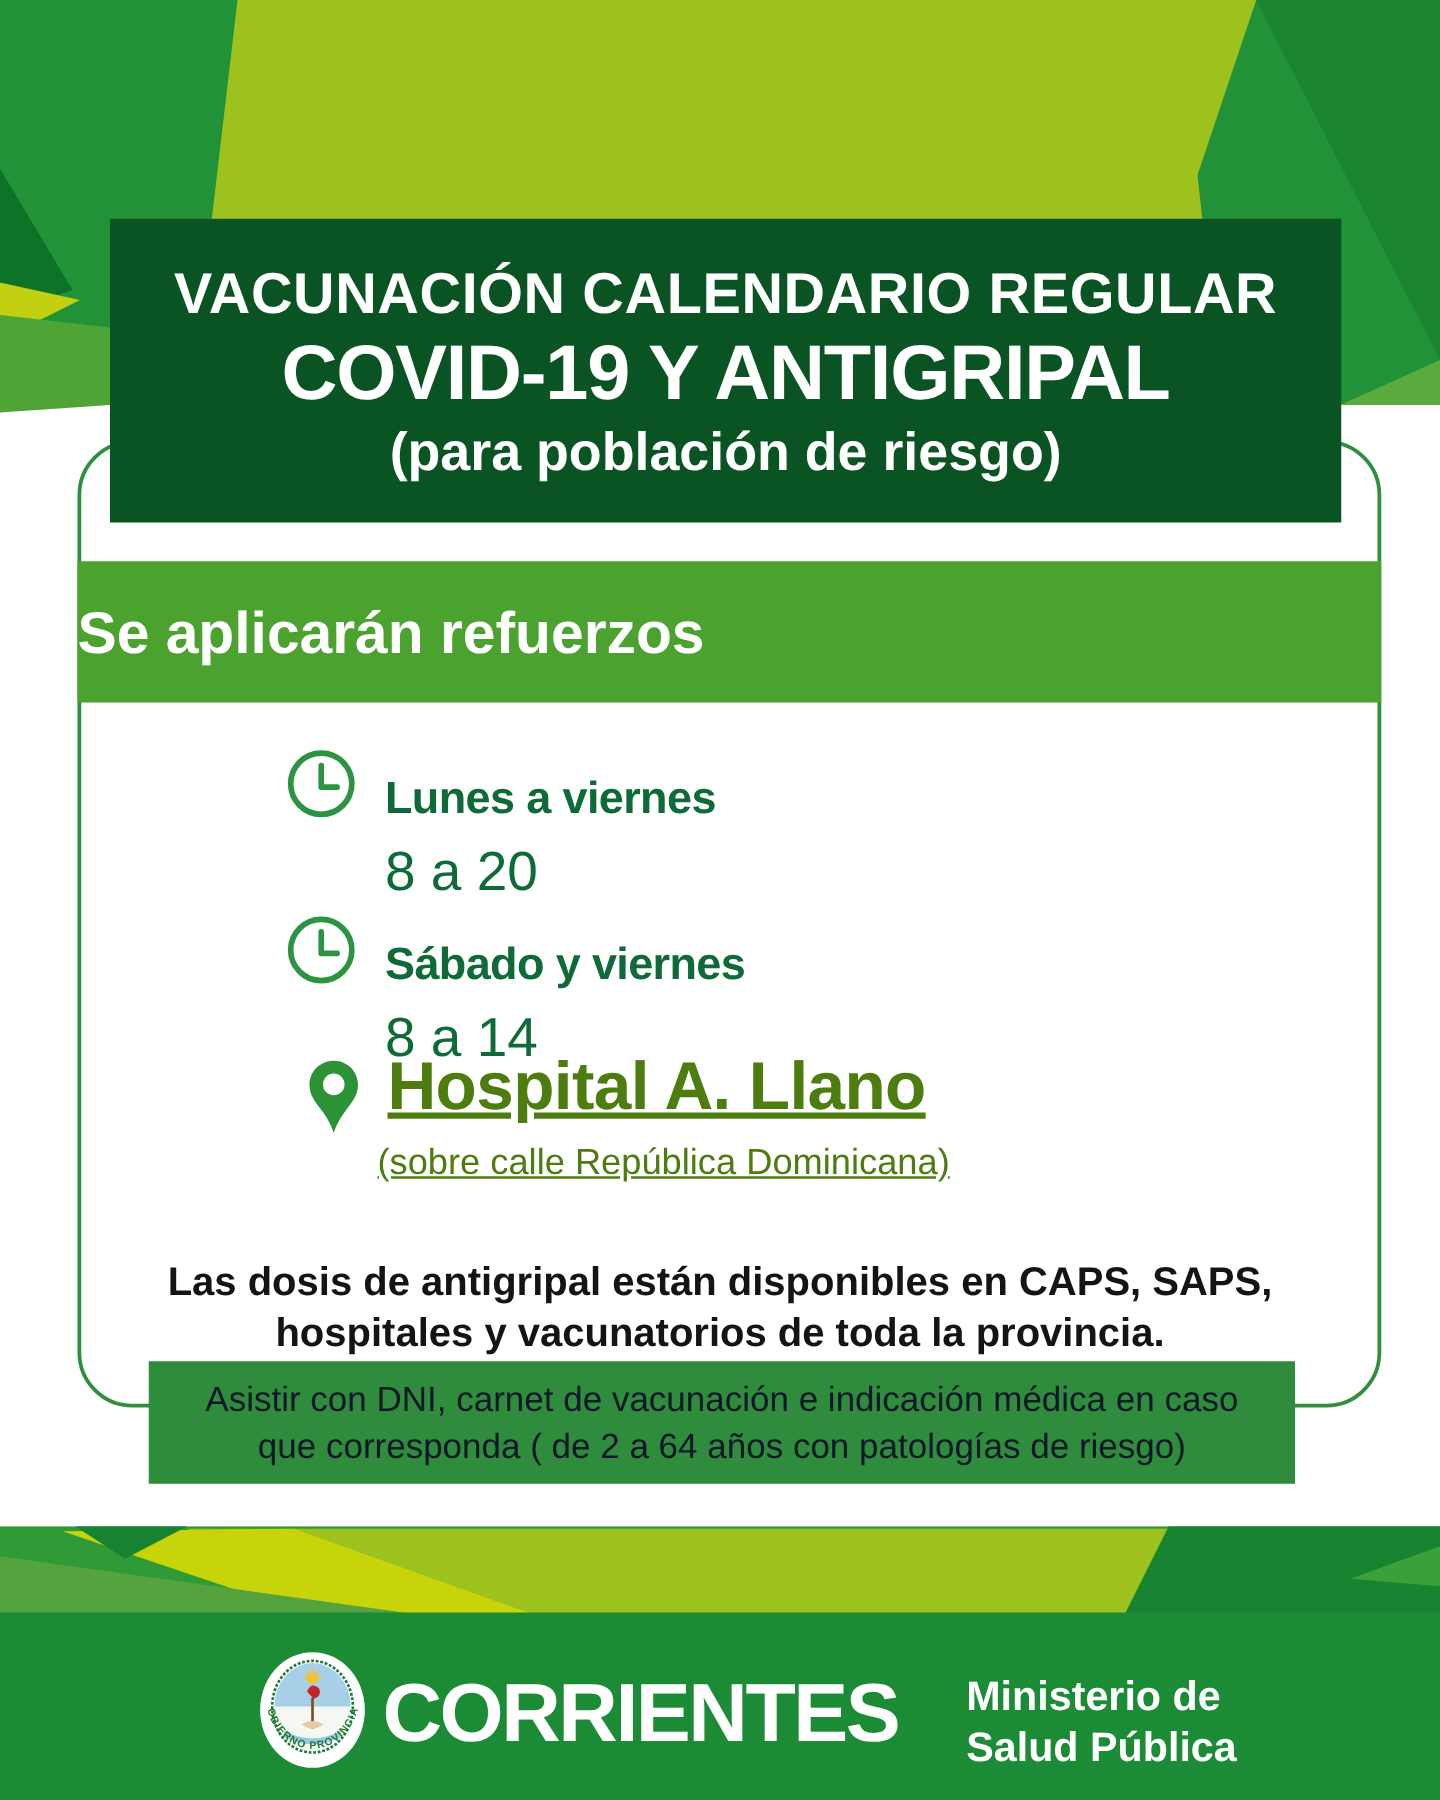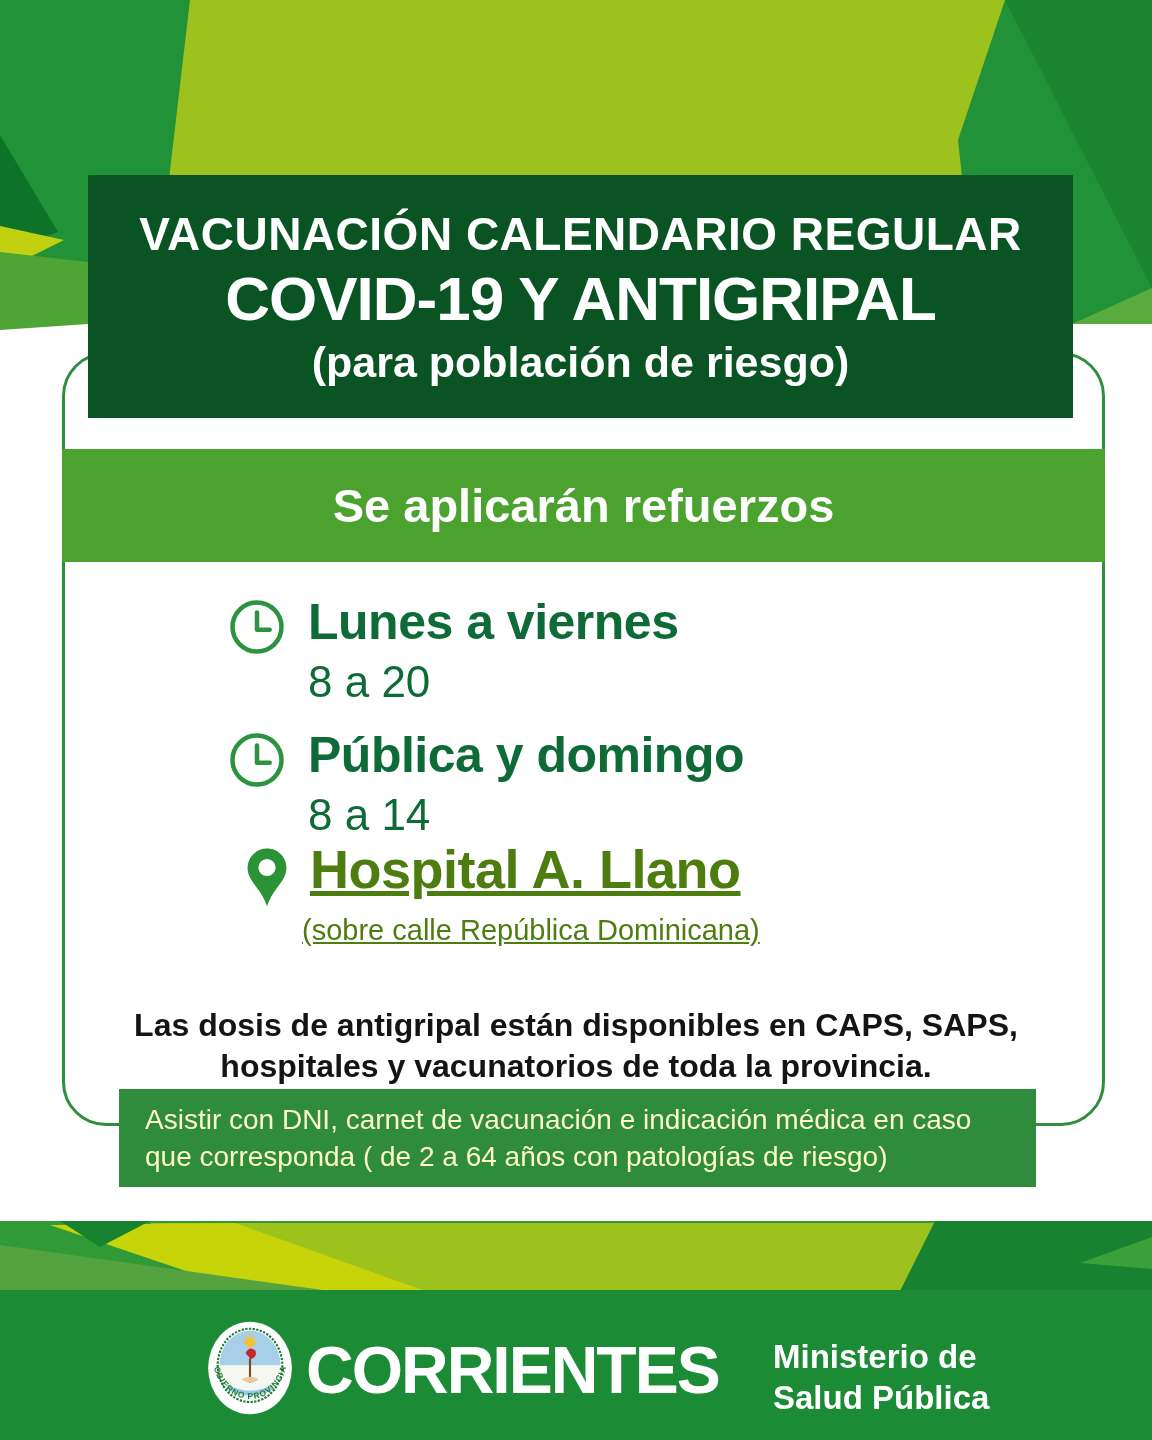--- a/index.html
+++ b/index.html
@@ -27,48 +27,48 @@
   
   .card{
     left:62px;top:352px;width:1043px;height:774px;
     border:3px solid #2F8F3C;border-radius:44px;box-sizing:border-box;
     background:transparent;
   }
 
   
   .band{
     left:62px;top:449px;width:1043px;height:113px;
-    background:#4BA22F;color:#ffffff;text-align:center;
+    background:#4BA22F;color:#ffffff;
     font-size:47px;font-weight:700;line-height:113px;
   }
 
   
   .sched-row{display:flex;align-items:flex-start;}
   .sched-icon{flex:0 0 auto;margin-top:4px;}
   .sched-text{margin-left:22px;color:#0E6B38;}
-  .sched-title{font-size:50px;font-weight:800;line-height:56px;letter-spacing:-.5px;}
+  .sched-title{font-size:36px;font-weight:800;line-height:56px;letter-spacing:-.5px;margin-top:16px;}
   .sched-hours{font-size:44px;font-weight:500;line-height:52px;margin-top:6px;}
   .row1{left:228px;top:594px;}
   .row2{left:228px;top:727px;}
   .row3{left:246px;top:840px;}
   .loc-icon{flex:0 0 auto;margin-top:6px;}
   .loc-text{margin-left:22px;color:#4d7c0f;text-decoration:underline;}
   .loc-title{font-size:54px;font-weight:800;line-height:58px;letter-spacing:-.5px;}
   .loc-detail{font-size:29px;font-weight:400;line-height:48px;margin-top:8px;margin-left:-8px;}
 
   
   .availability{
     left:106px;top:1005px;width:940px;text-align:center;
     color:#141414;font-size:32px;font-weight:700;line-height:41px;
   }
 
   
   .requirements{
     left:119px;top:1089px;width:917px;box-sizing:border-box;
-    background:#2E8C3C;color:#fef9c3;text-align:left;
+    background:#2E8C3C;color:#0f172a;text-align:center;
     font-size:28px;font-weight:400;line-height:37px;padding:12px 26px;
   }
 
   
   .bottom-band{left:0;top:1221px;width:1152px;height:70px;}
 
   
   .footer{left:0;top:1290px;width:1152px;height:150px;background:#1B8B36;}
   .seal{left:206px;top:1320px;width:88px;height:96px;}
   .province{
@@ -115,21 +115,21 @@
       <div class="sched-hours">8 a 20</div>
     </div>
   </div>
 
   <div class="abs sched-row row2">
     <svg class="sched-icon" width="58" height="58" viewBox="0 0 64 64" aria-hidden="true">
       <circle cx="32" cy="32" r="27" fill="none" stroke="#2C9440" stroke-width="5"></circle>
       <path d="M32 16 L32 35 L46 35" fill="none" stroke="#2C9440" stroke-width="5" stroke-linecap="round" stroke-linejoin="round"></path>
     </svg>
     <div class="sched-text">
-      <div class="sched-title">Pública y domingo</div>
+      <div class="sched-title">Sábado y viernes</div>
       <div class="sched-hours">8 a 14</div>
     </div>
   </div>
 
   <div class="abs sched-row row3">
     <svg class="loc-icon" width="42" height="64" viewBox="0 0 40 58" aria-hidden="true">
       <path d="M20 1 C9.5 1 1.5 9.3 1.5 19.5 C1.5 27 6 32.5 10.5 38.5 C14 43 17.5 48.5 20 56 C22.5 48.5 26 43 29.5 38.5 C34 32.5 38.5 27 38.5 19.5 C38.5 9.3 30.5 1 20 1 Z" fill="#2B9235"></path>
       <circle cx="20" cy="19" r="8.2" fill="#ffffff"></circle>
     </svg>
     <div class="loc-text">

